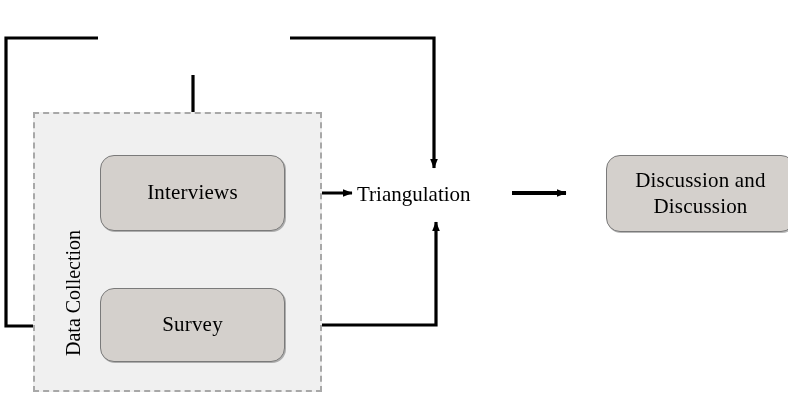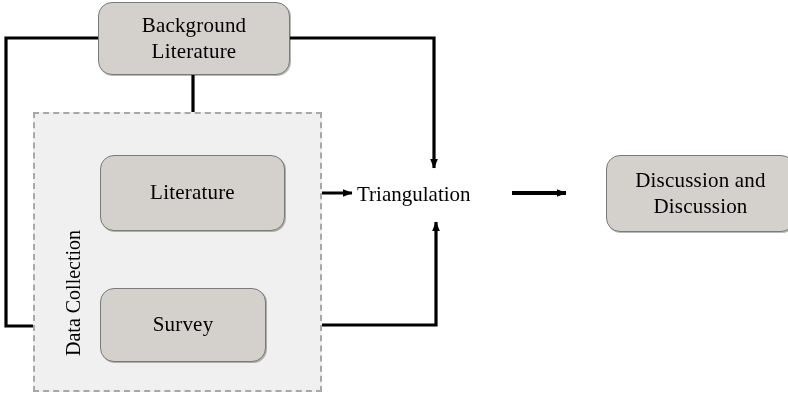--- a/index.html
+++ b/index.html
@@ -87,32 +87,26 @@
 
     <path d="M285,325 L436,325 L436,222" stroke="#000000" stroke-width="3.2" fill="none" stroke-linejoin="miter" marker-end="url(#arrowhead)"></path>
 
     <path d="M512,193 L566,193" stroke="#000000" stroke-width="4.2" fill="none" marker-end="url(#arrowhead)"></path>
   </svg>
 
   <div class="group-box" style="left:33px; top:112px; width:289px; height:280px;">
   </div>
   <div class="group-label" style="left:62px; top:356px;">Data Collection</div>
 
-  <div class="node-box" style="left:98px; top:2px; width:192px; height:73px;">
-    <div>
-      <div>Background</div>
-      <div>Literature</div>
-    </div>
+
+  <div class="node-box" style="left:100px; top:155px; width:185px; height:76px;">
+    <span>Interviews</span>
   </div>
 
-  <div class="node-box" style="left:100px; top:155px; width:185px; height:76px;">
-    <span>Literature</span>
-  </div>
-
-  <div class="node-box" style="left:100px; top:288px; width:166px; height:74px;">
+  <div class="node-box" style="left:100px; top:288px; width:185px; height:74px;">
     <span>Survey</span>
   </div>
 
   <div class="plain-label" style="left:357px; top:182px;">Triangulation</div>
 
   <div class="node-box" style="left:570px; top:155px; width:189px; height:77px;margin-left:36px;">
     <div>
       <div>Discussion and</div>
       <div>Discussion</div>
     </div>

